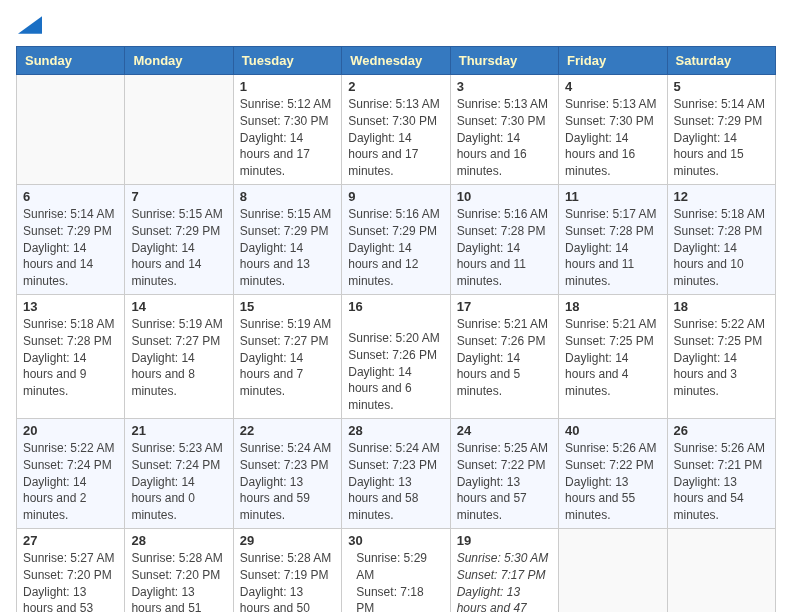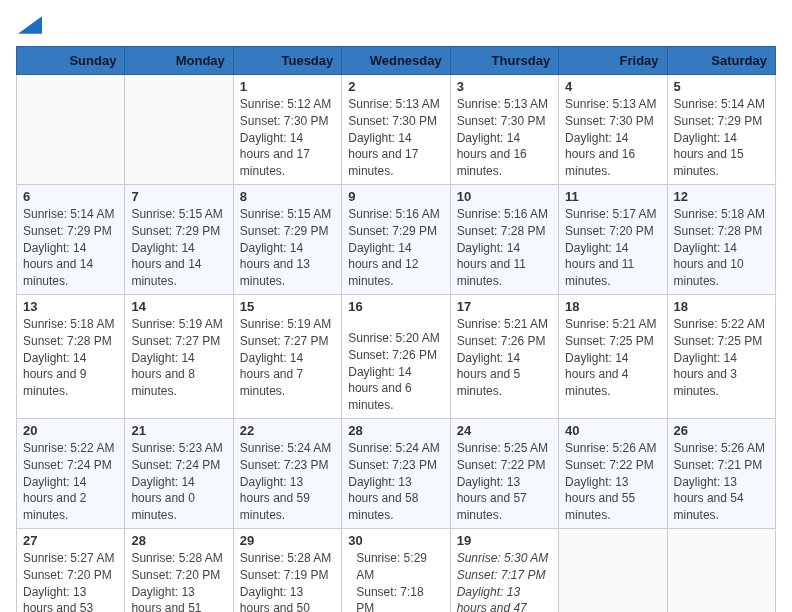--- a/index.html
+++ b/index.html
@@ -51,22 +51,22 @@
     .subtitle {
       font-size: 15px;
       color: #333;
     }
     .calendar {
       width: 100%;
       border-collapse: collapse;
     }
     .calendar th {
       background-color: #3579c0;
-      color: #0f172a;
-      text-align: right;
+      color: #fef9c3;
+      text-align: left;
       padding: 6px 8px;
       font-size: 13px;
       font-weight: bold;
       border: 1px solid #2a5fa0;
     }
     .calendar td {
       border: 1px solid #ccc;
       vertical-align: top;
       padding: 4px 6px;
       width: 108px;
@@ -190,21 +190,21 @@
         </td>
         <td>
           <span class="day-number">10</span>
           <div class="day-info" style="white-space: pre-line;">Sunrise: 5:16 AM
 Sunset: 7:28 PM
 Daylight: 14 hours and 11 minutes.</div>
         </td>
         <td>
           <span class="day-number">11</span>
           <div class="day-info" style="white-space: pre-line;">Sunrise: 5:17 AM
-Sunset: 7:20 PM
+Sunset: 7:28 PM
 Daylight: 14 hours and 11 minutes.</div>
         </td>
         <td>
           <span class="day-number">12</span>
           <div class="day-info" style="white-space: pre-line;">Sunrise: 5:18 AM
 Sunset: 7:28 PM
 Daylight: 14 hours and 10 minutes.</div>
         </td>
       </tr>
       <tr>

